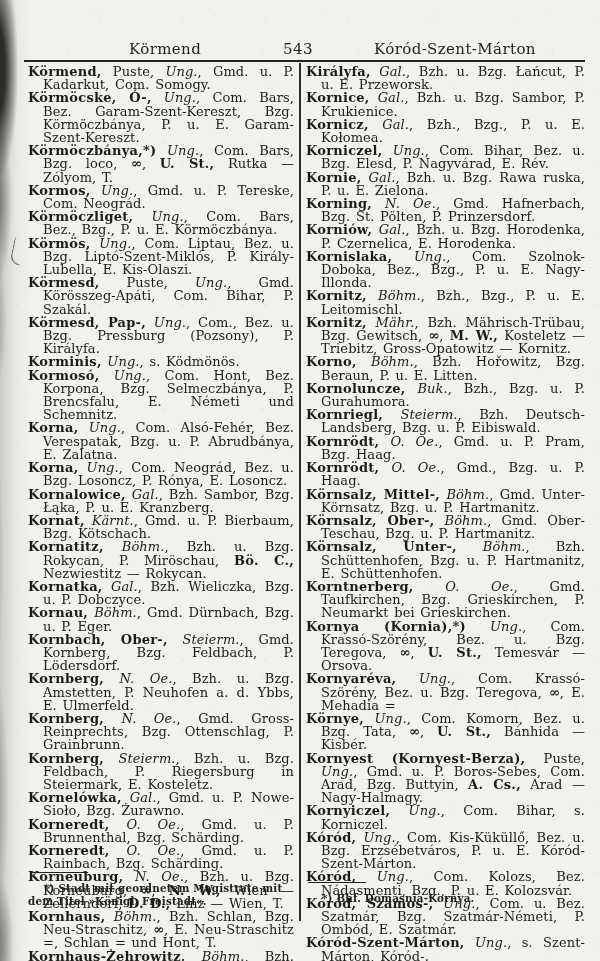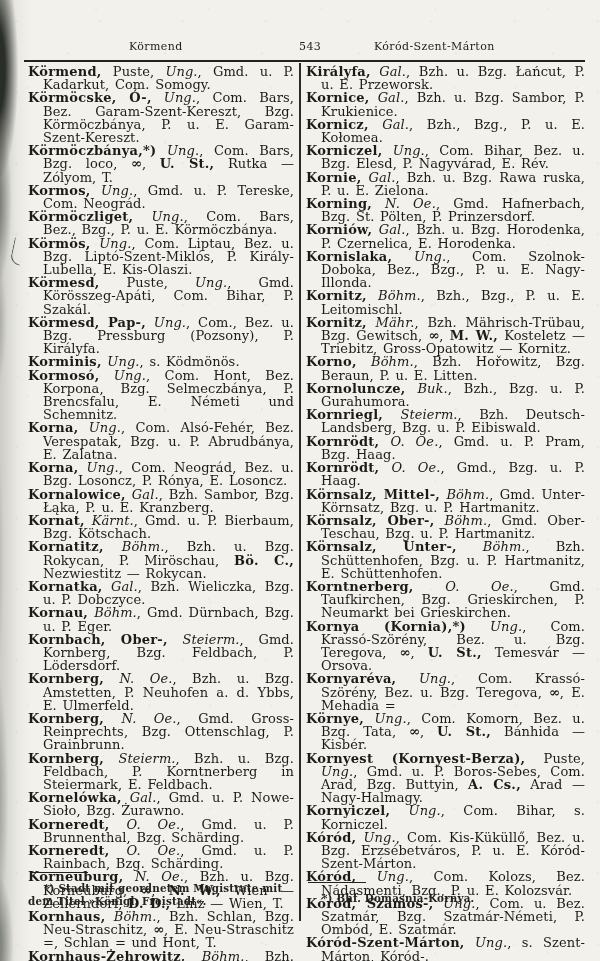--- a/index.html
+++ b/index.html
@@ -31,25 +31,25 @@
       radial-gradient(ellipse 22px 90px  at -4px 945px, rgba(40,46,40,0.45) 25%, rgba(40,46,40,0) 80%),
       linear-gradient(90deg, rgba(50,52,46,0.20), rgba(50,52,46,0.05) 55%, rgba(50,52,46,0) 100%);
   }
   .hook-mark{
     position:absolute;left:12px;top:238px;width:10px;height:26px;pointer-events:none;
     border-left:1.6px solid rgba(30,30,28,0.75);
     border-bottom:1.6px solid rgba(30,30,28,0.65);
     border-radius:0 0 0 10px;transform:rotate(12deg);
   }
   .header-title{
-    position:absolute;top:40px;font-size:11px;letter-spacing:0.4px;color:#201f1c;
+    position:absolute;top:40px;font-size:15px;letter-spacing:0.4px;color:#201f1c;
     white-space:nowrap;
   }
   .ht-left{left:129px;}
-  .ht-num{left:283px;margin-left:16px;}
+  .ht-num{left:283px;}
   .ht-right{left:374px;}
   .header-rule{
     position:absolute;left:24px;top:60px;width:561px;height:2px;background:#23221f;
   }
   .col-divider{
     position:absolute;left:299px;top:63px;width:1.6px;height:858px;background:#2a2925;
   }
   .column{position:absolute;top:65px;}
   .col-left{left:28px;width:266px;}
   .col-right{left:306px;width:279px;}
@@ -103,21 +103,21 @@
         <p class="entry"><span class="seg-b">Korna,</span><span class="seg-r"> </span><span class="seg-i">Ung.</span><span class="seg-r">, Com. Alsó-Fehér, Bez. Verespatak, Bzg. u. P. Abrudbánya, E. Zalatna.</span></p>
         <p class="entry"><span class="seg-b">Korna,</span><span class="seg-r"> </span><span class="seg-i">Ung.</span><span class="seg-r">, Com. Neográd, Bez. u. Bzg. Losoncz, P. Rónya, E. Losoncz.</span></p>
         <p class="entry"><span class="seg-b">Kornalowice,</span><span class="seg-r"> </span><span class="seg-i">Gal.</span><span class="seg-r">, Bzh. Sambor, Bzg. Łąka, P. u. E. Kranzberg.</span></p>
         <p class="entry"><span class="seg-b">Kornat,</span><span class="seg-r"> </span><span class="seg-i">Kärnt.</span><span class="seg-r">, Gmd. u. P. Bierbaum, Bzg. Kötschach.</span></p>
         <p class="entry"><span class="seg-b">Kornatitz,</span><span class="seg-r"> </span><span class="seg-i">Böhm.</span><span class="seg-r">, Bzh. u. Bzg. Rokycan, P. Miröschau, </span><span class="seg-b">Bö. C.,</span><span class="seg-r"> Nezwiestitz — Rokycan.</span></p>
         <p class="entry"><span class="seg-b">Kornatka,</span><span class="seg-r"> </span><span class="seg-i">Gal.</span><span class="seg-r">, Bzh. Wieliczka, Bzg. u. P. Dobczyce.</span></p>
         <p class="entry"><span class="seg-b">Kornau,</span><span class="seg-r"> </span><span class="seg-i">Böhm.</span><span class="seg-r">, Gmd. Dürnbach, Bzg. u. P. Eger.</span></p>
         <p class="entry"><span class="seg-b">Kornbach, Ober-,</span><span class="seg-r"> </span><span class="seg-i">Steierm.</span><span class="seg-r">, Gmd. Kornberg, Bzg. Feldbach, P. Lödersdorf.</span></p>
         <p class="entry"><span class="seg-b">Kornberg,</span><span class="seg-r"> </span><span class="seg-i">N. Oe.</span><span class="seg-r">, Bzh. u. Bzg. Amstetten, P. Neuhofen a. d. Ybbs, E. Ulmerfeld.</span></p>
         <p class="entry"><span class="seg-b">Kornberg,</span><span class="seg-r"> </span><span class="seg-i">N. Oe.</span><span class="seg-r">, Gmd. Gross-Reinprechts, Bzg. Ottenschlag, P. Grainbrunn.</span></p>
-        <p class="entry"><span class="seg-b">Kornberg,</span><span class="seg-r"> </span><span class="seg-i">Steierm.</span><span class="seg-r">, Bzh. u. Bzg. Feldbach, P. Korntnerberg in Steiermark, E. Feldbach.</span></p>
+        <p class="entry"><span class="seg-b">Kornberg,</span><span class="seg-r"> </span><span class="seg-i">Steierm.</span><span class="seg-r">, Bzh. u. Bzg. Feldbach, P. Riegersburg in Steiermark, E. Kosteletz.</span></p>
         <p class="entry"><span class="seg-b">Kornelówka,</span><span class="seg-r"> </span><span class="seg-i">Gal.</span><span class="seg-r">, Gmd. u. P. Nowe-Sioło, Bzg. Żurawno.</span></p>
         <p class="entry"><span class="seg-b">Korneredt,</span><span class="seg-r"> </span><span class="seg-i">O. Oe.</span><span class="seg-r">, Gmd. u. P. Brunnenthal, Bzg. Schärding.</span></p>
         <p class="entry"><span class="seg-b">Korneredt,</span><span class="seg-r"> </span><span class="seg-i">O. Oe.</span><span class="seg-r">, Gmd. u. P. Rainbach, Bzg. Schärding.</span></p>
         <p class="entry"><span class="seg-b">Korneuburg,</span><span class="seg-r"> </span><span class="seg-i">N. Oe.</span><span class="seg-r">, Bzh. u. Bzg. Korneuburg, </span><span class="seg-y">∞</span><span class="seg-r">, </span><span class="seg-b">N. W.,</span><span class="seg-r"> Wien — Zellerndorf, </span><span class="seg-b">D. D.,</span><span class="seg-r"> Linz — Wien, T.</span></p>
         <p class="entry"><span class="seg-b">Kornhaus,</span><span class="seg-r"> </span><span class="seg-i">Böhm.</span><span class="seg-r">, Bzh. Schlan, Bzg. Neu-Straschitz, </span><span class="seg-y">∞</span><span class="seg-r">, E. Neu-Straschitz =, Schlan = und Hont, T.</span></p>
         <p class="entry"><span class="seg-b">Kornhaus-Żehrowitz,</span><span class="seg-r"> </span><span class="seg-i">Böhm.</span><span class="seg-r">, Bzh. Schlan, Bzg. Neu-Straschitz, P. Kornhaus.</span></p>
         <p class="entry"><span class="seg-b">Kornia,</span><span class="seg-r"> s. Kornya.</span></p>
       </div>
     <div class="footnote fn-left">
       <div class="fn-rule"></div>

